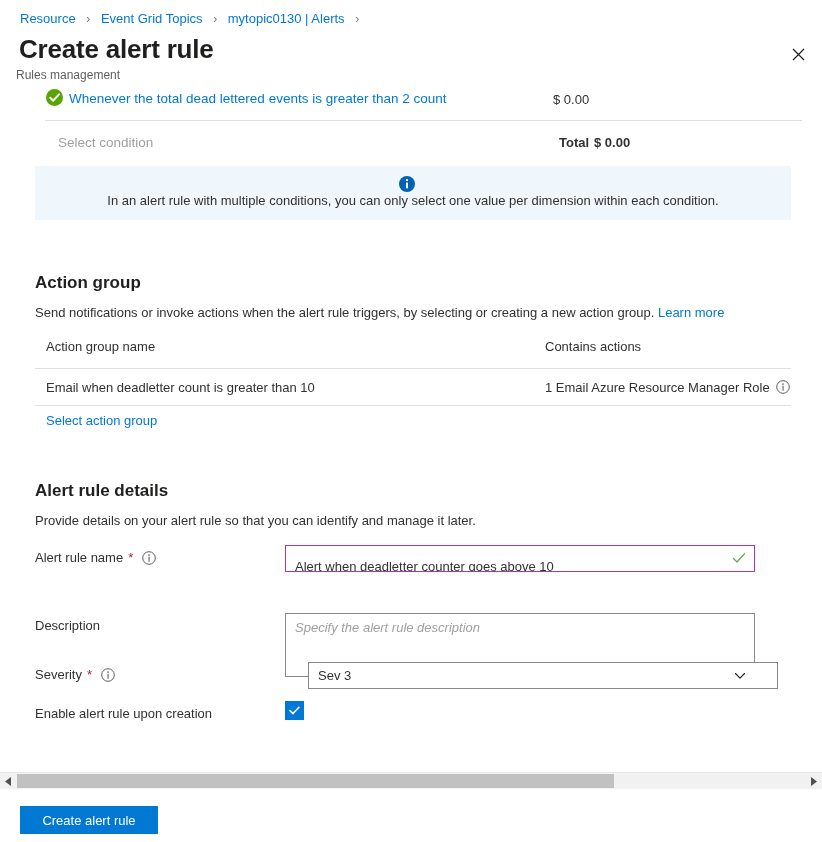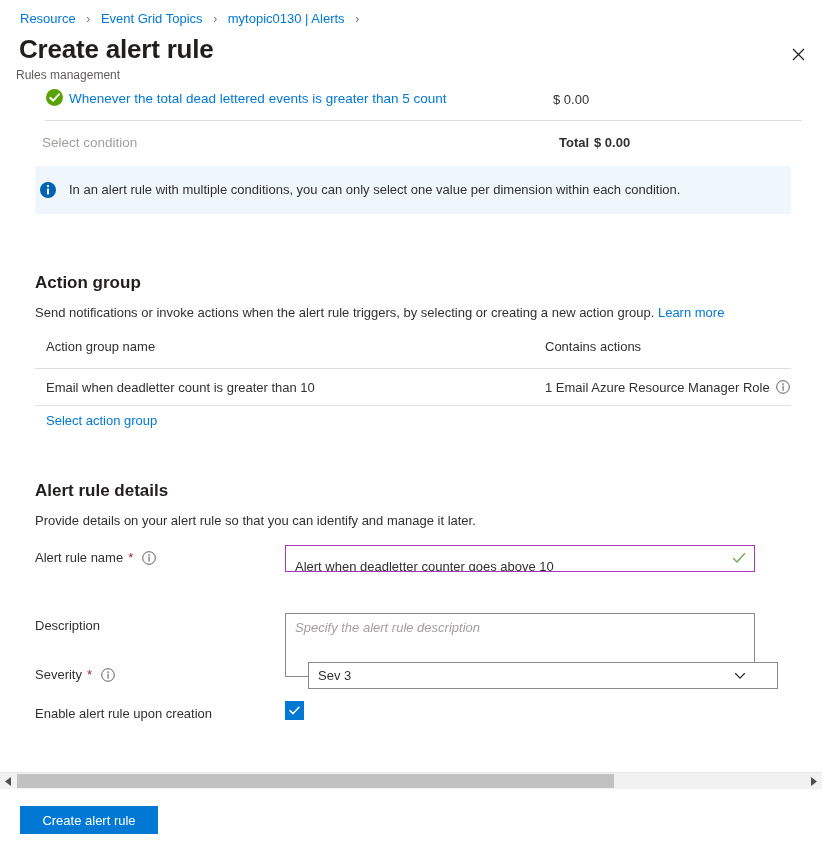--- a/index.html
+++ b/index.html
@@ -115,21 +115,21 @@
     height: 1px;
     background: #e1dfdd;
     margin: 6px 20px 0 45px;
   }
 
   .total-row {
     position: relative;
     height: 42px;
     display: flex;
     align-items: center;
-    padding-left: 42px;
+    padding-left: 58px;
   }
   .select-condition {
     font-size: 13.5px;
     color: #a19f9d;
     cursor: pointer;
   }
   .total-label {
     position: absolute;
     left: 559px;
     font-size: 13px;
@@ -147,21 +147,22 @@
   
   .info-banner {
     position: absolute;
     left: 35px;
     top: 166px;
     width: 756px;
     min-height: 48px;
     background: #eff6fc;
     display: flex;
     align-items: center;
-    padding: 10px 5px;
+    padding: 10px 28px;
+    flex-direction: column;
   }
   .info-icon {
     flex: 0 0 auto;
     width: 16px;
     height: 16px;
     margin-right: 13px;
   }
   .info-text {
     font-size: 13px;
     color: #323130;
@@ -404,21 +405,21 @@
       <path d="M1 1 L12 12 M12 1 L1 12" stroke="#201f1e" stroke-width="1.2" fill="none"></path>
     </svg>
   </div>
 
   <div class="cond-area">
     <div class="cond-row">
       <svg class="check-icon" viewBox="0 0 16 16">
         <circle cx="8" cy="8" r="8" fill="#57a300"></circle>
         <path d="M4 8.2 L6.8 11 L12.2 5" stroke="#ffffff" stroke-width="1.9" fill="none" stroke-linecap="round" stroke-linejoin="round"></path>
       </svg>
-      <span class="cond-link">Whenever the total dead lettered events is greater than 5 count</span>
+      <span class="cond-link">Whenever the total dead lettered events is greater than 2 count</span>
       <span class="cond-price">$ 0.00</span>
     </div>
     <div class="cond-divider"></div>
     <div class="total-row">
       <span class="select-condition">Select condition</span>
       <span class="total-label">Total</span>
       <span class="total-value">$ 0.00</span>
     </div>
   </div>
 

